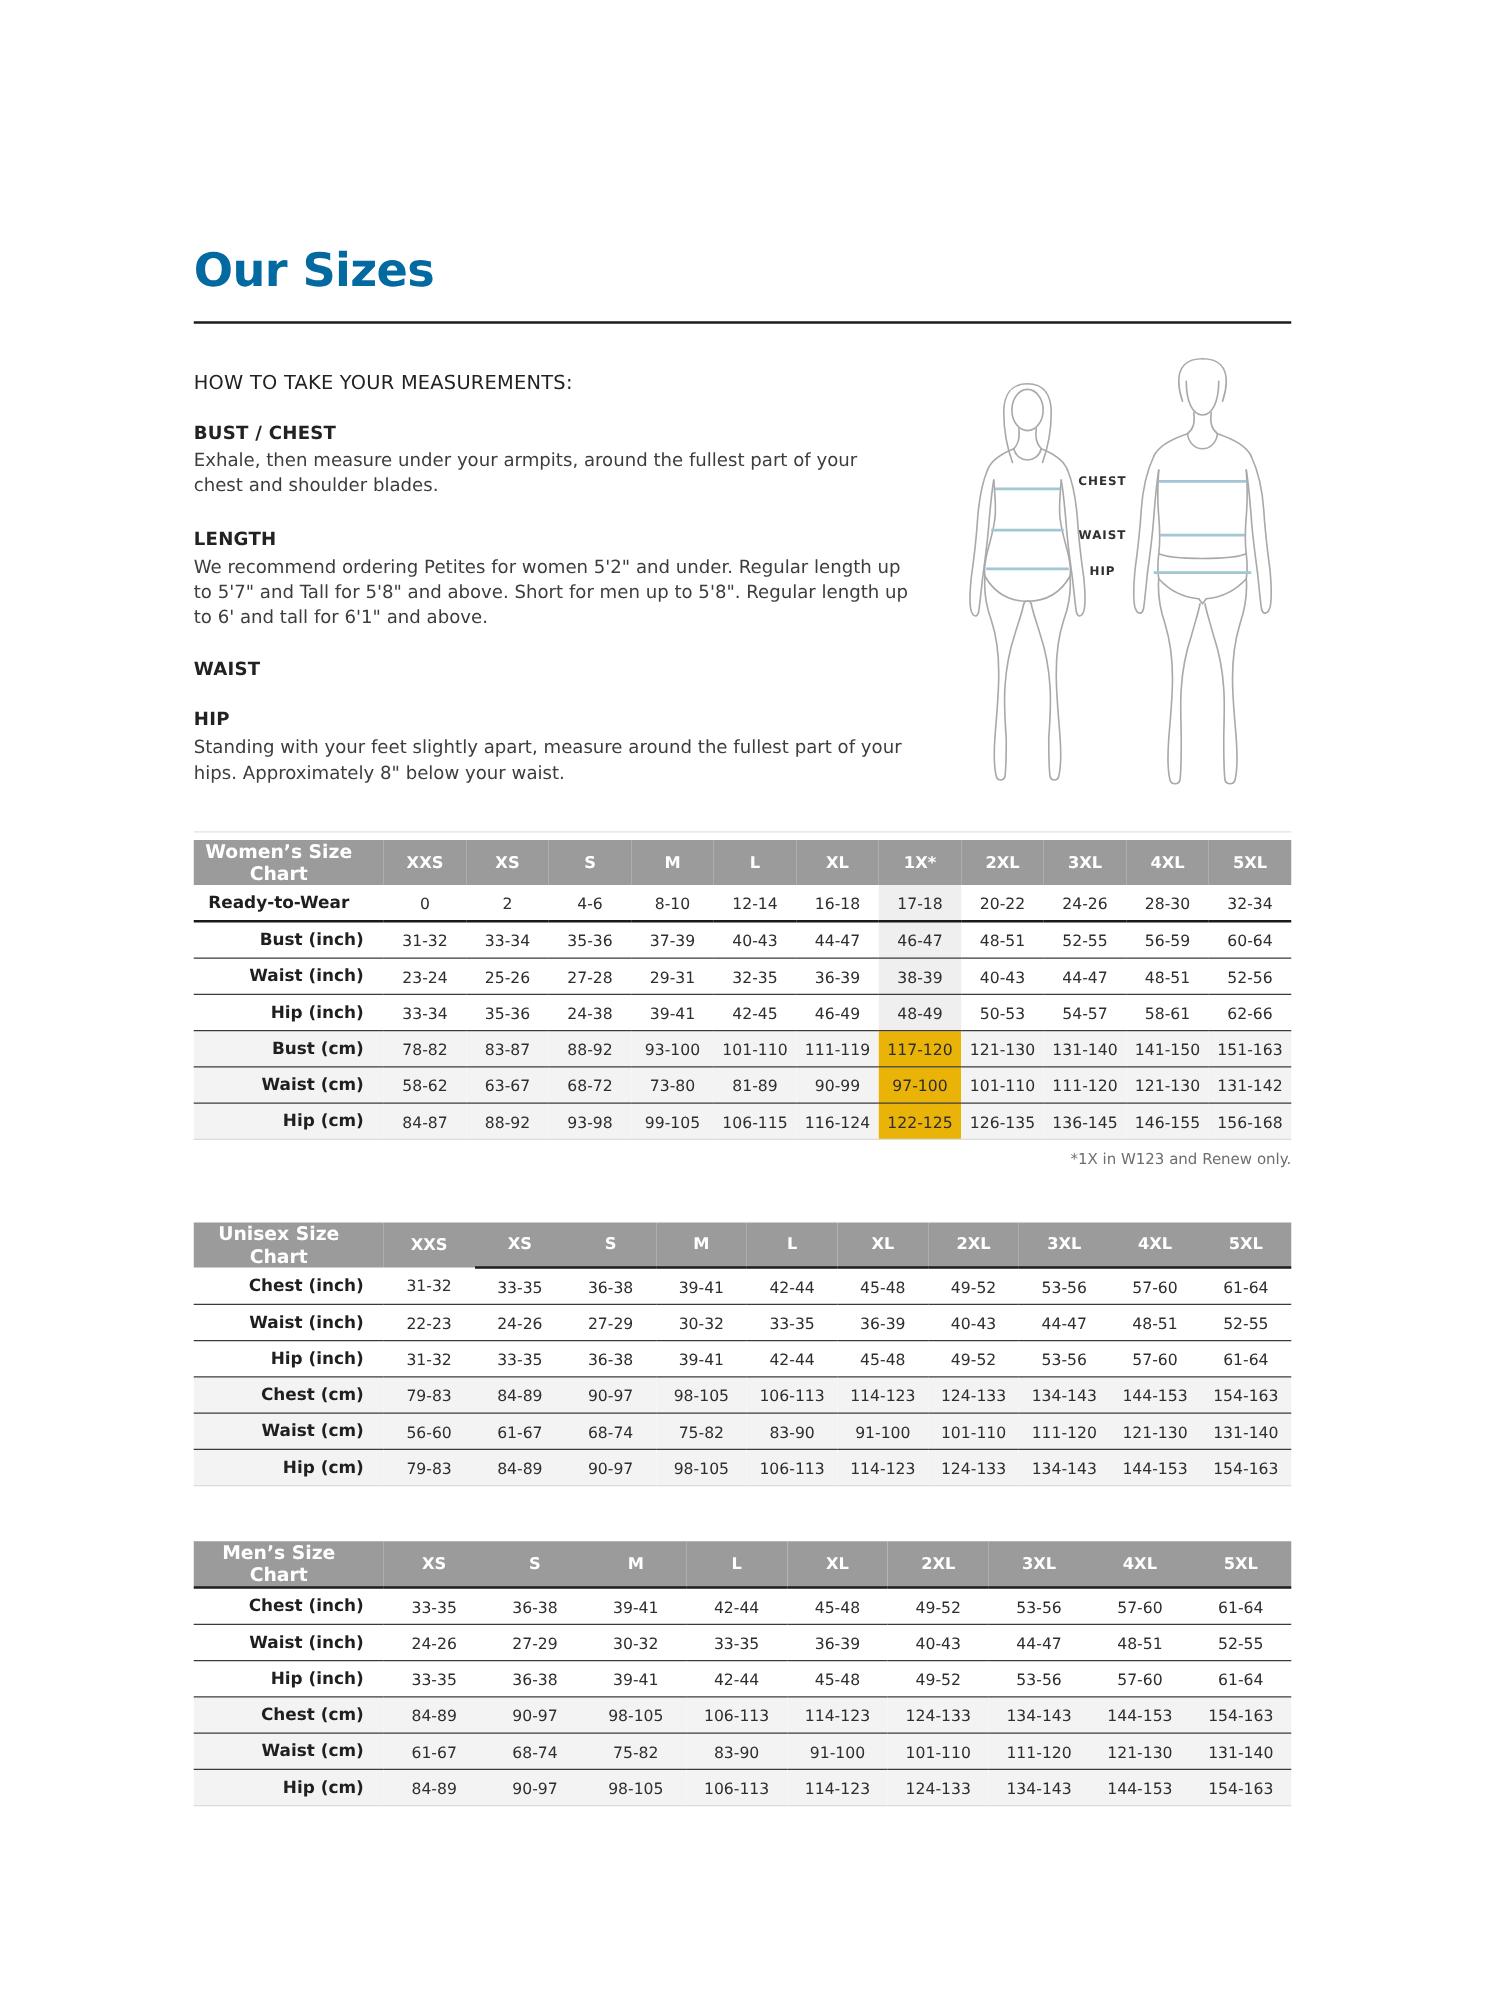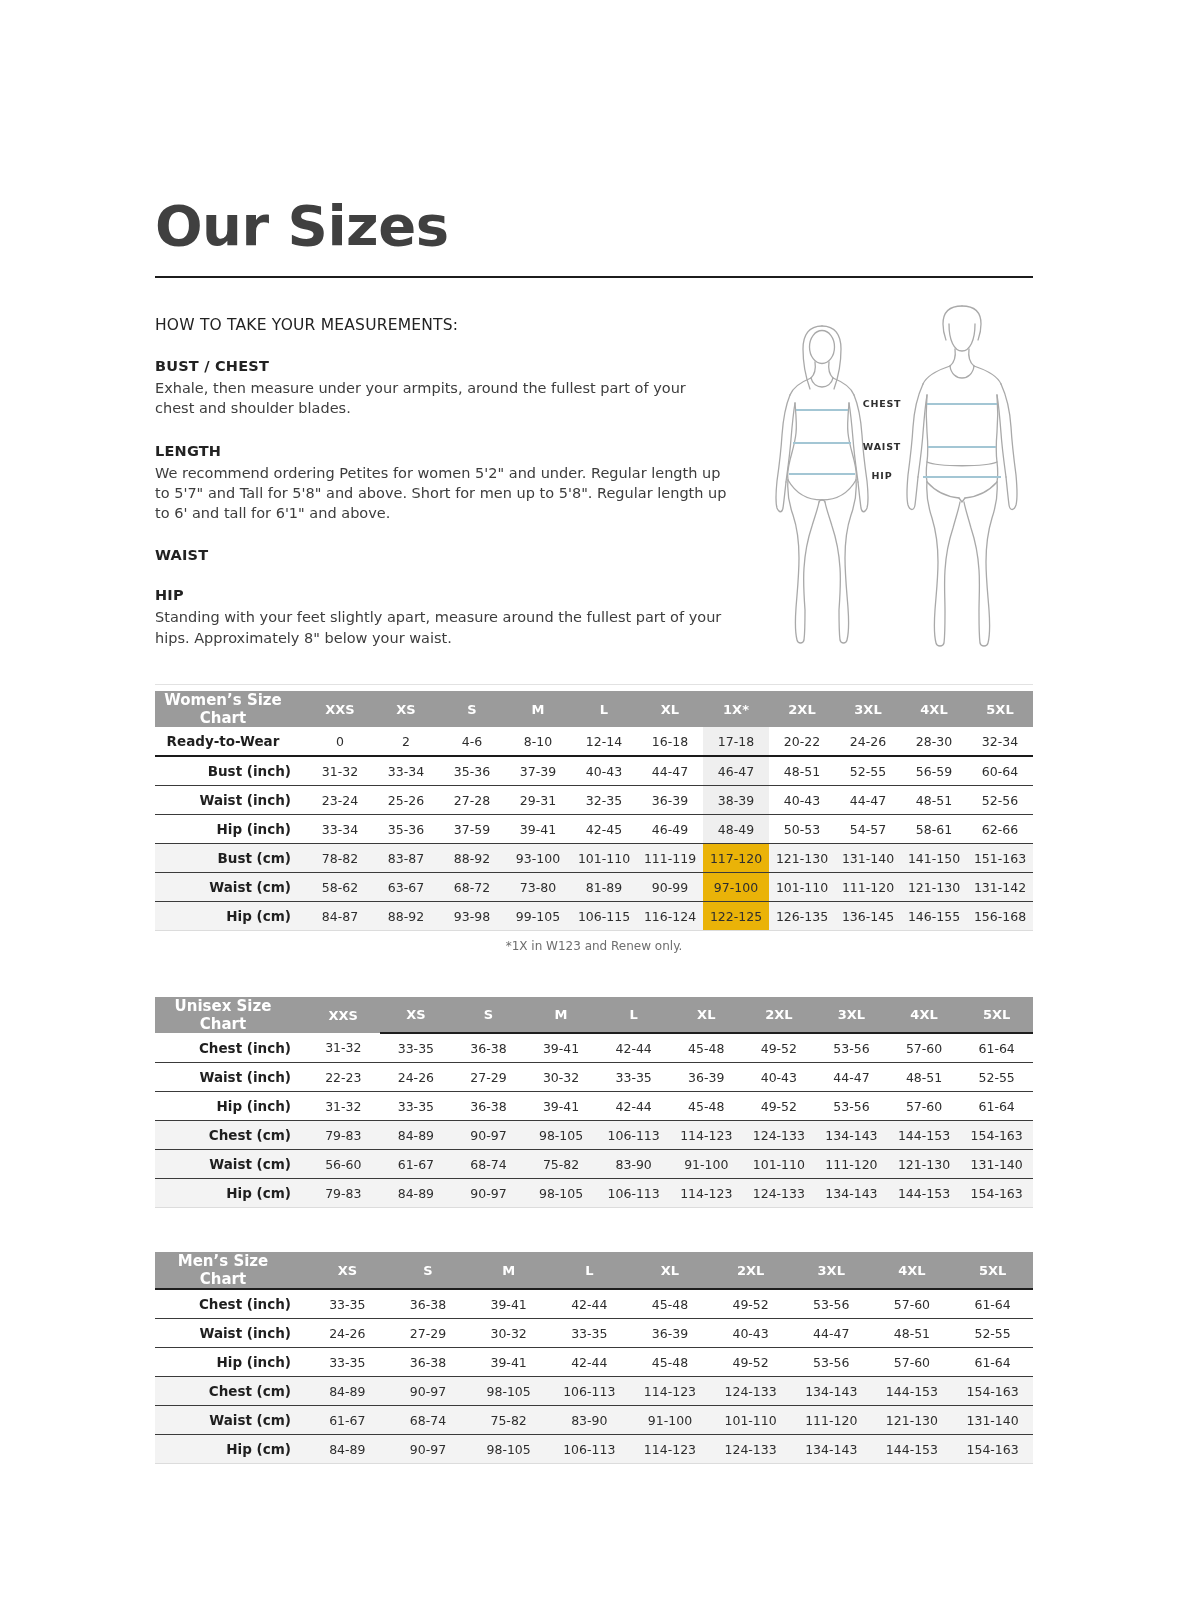--- a/index.html
+++ b/index.html
@@ -3,21 +3,21 @@
 <meta charset="utf-8">
 <style>
   html,body{margin:0;padding:0;background:#fff;}
   .page{
     width:1200px;height:1600px;background:#ffffff;position:relative;
     font-family:"DejaVu Sans","Liberation Sans",sans-serif;color:#2e2e2e;overflow:hidden;
   }
   .content{width:878px;margin-left:155px;padding-top:198px;}
 
   
-  .title{font-size:56px;font-weight:bold;color:#404040;letter-spacing:-0.5px;line-height:1;margin:0;}
+  .title{font-size:37px;font-weight:bold;color:#0369a1;letter-spacing:-0.5px;line-height:1;margin:0;}
   .title-divider{border:none;border-top:2px solid #1c1c1c;margin:22px 0 0 0;}
 
   
   .intro{display:flex;margin-top:38px;}
   .instructions{width:572px;flex:0 0 auto;}
   .instructions h2{font-size:15.5px;font-weight:normal;color:#222;margin:0 0 6px 0;letter-spacing:.2px;}
   .m-section{margin-top:24px;}
   .m-label{font-size:14.5px;font-weight:bold;color:#222;margin:0 0 4px 0;letter-spacing:.2px;}
   .m-text{font-size:14.5px;line-height:1.4;color:#3d3d3d;margin:0;}
 
@@ -39,21 +39,21 @@
   tbody td{height:28px;text-align:center;font-size:12.5px;color:#2e2e2e;padding:0;}
   td.rlabel{text-align:right;padding-right:16px;font-weight:bold;font-size:13.5px;color:#1f1f1f;}
   col.clabel{width:152px;}
   tr.cm td{background:#f3f3f3;}
   td.hl{background:#efefef;}
   tr.cm td.hl{background:#eab308;}
   tr.sep td{border-top:1px solid #3a3a3a;}
   tr.thick td{border-bottom:2px solid #1a1a1a;text-align:center;}
   th.rule{border-bottom:2px solid #1e1e1e;}
   tbody tr:last-child td{border-bottom:1px solid #dcdcdc;}
-  .footnote{font-size:12px;color:#6e6e6e;text-align:center;margin-top:8px;}
+  .footnote{font-size:12px;color:#6e6e6e;text-align:right;margin-top:8px;}
 </style>
 </head>
 <body>
 
 <div class="page">
   <div class="content">
 
     <h1 class="title">Our Sizes</h1>
     <hr class="title-divider">
 
@@ -210,21 +210,21 @@
               <td class="hl">38-39</td>
               <td>40-43</td>
               <td>44-47</td>
               <td>48-51</td>
               <td>52-56</td>
             </tr>
             <tr class="sep">
               <td class="rlabel">Hip (inch)</td>
               <td>33-34</td>
               <td>35-36</td>
-              <td>37-59</td>
+              <td>24-38</td>
               <td>39-41</td>
               <td>42-45</td>
               <td>46-49</td>
               <td class="hl">48-49</td>
               <td>50-53</td>
               <td>54-57</td>
               <td>58-61</td>
               <td>62-66</td>
             </tr>
             <tr class="sep cm">

